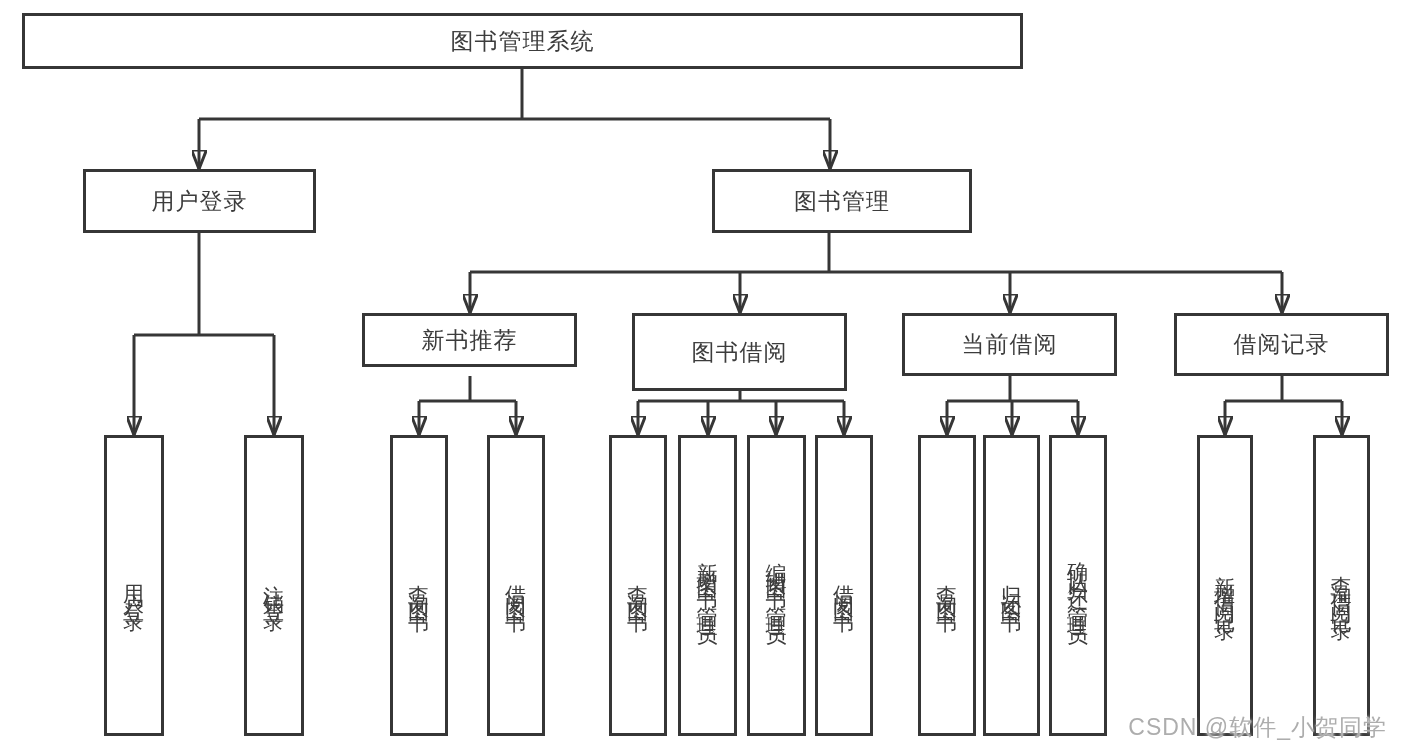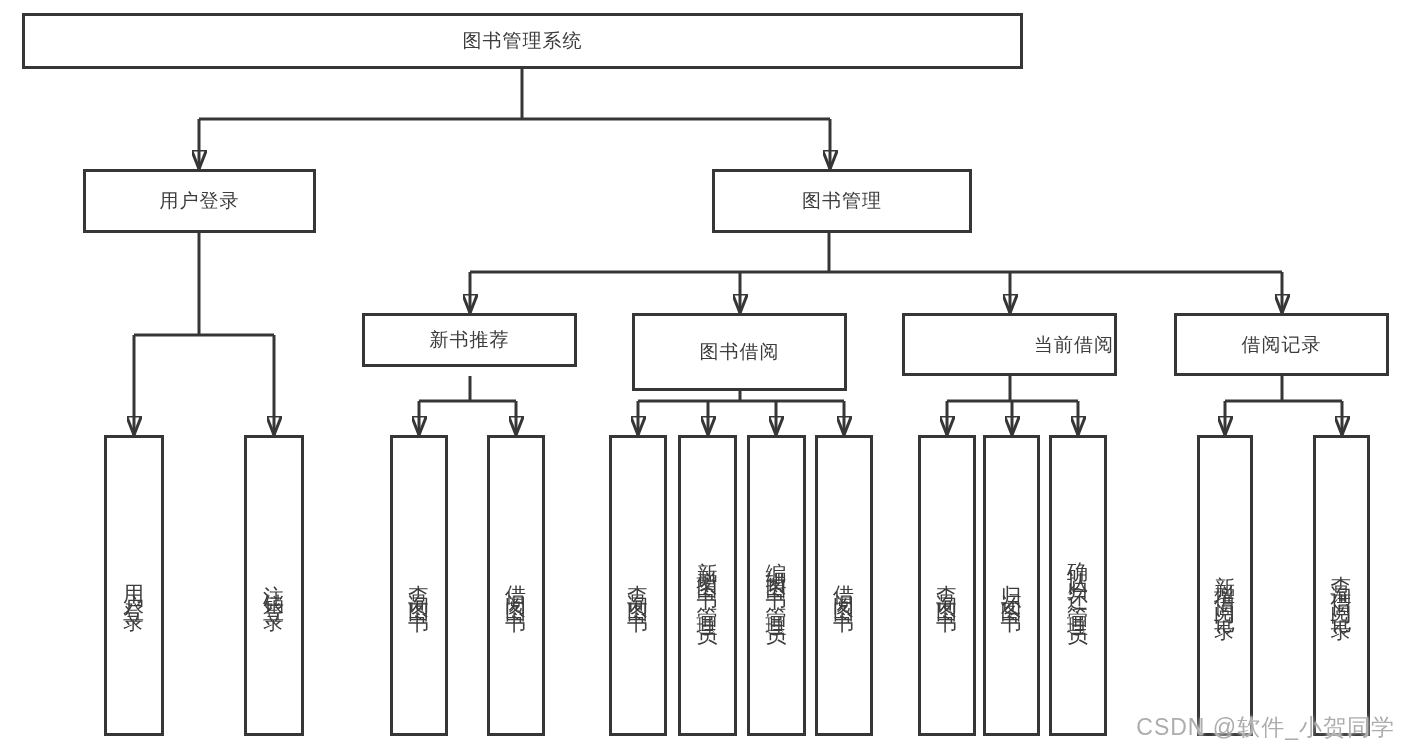--- a/index.html
+++ b/index.html
@@ -28,21 +28,21 @@
     fill: none;
   }
   .hbox {
     position: absolute;
     box-sizing: border-box;
     border: 3px solid #363636;
     background: #ffffff;
     display: flex;
     align-items: center;
     justify-content: center;
-    font-size: 19px;
+    font-size: 23px;
     letter-spacing: 1px;
     z-index: 1;
   }
   .vbox {
     position: absolute;
     box-sizing: border-box;
     border: 3px solid #363636;
     background: #ffffff;
     display: flex;
     align-items: center;
@@ -53,21 +53,21 @@
     writing-mode: vertical-rl;
     text-orientation: mixed;
     font-size: 21px;
     letter-spacing: 9px;
     line-height: 1;
     white-space: nowrap;
   }
   .watermark {
     position: absolute;
     top: 712px;
-    right: 10px;
+    right: 18px;
     font-size: 23px;
     letter-spacing: 1px;
     color: #adadad;
     text-shadow: 0 0 2px #ffffff, 0 0 4px #ffffff;
     z-index: 5;
   }
 </style>
 </head>
 <body>
 
@@ -142,21 +142,21 @@
   <div class="hbox" style="left:712px; top:169px; width:260px; height:64px;">
     <span>图书管理</span>
   </div>
 
   <div class="hbox" style="left:362px; top:313px; width:215px; height:54px;">
     <span>新书推荐</span>
   </div>
   <div class="hbox" style="left:632px; top:313px; width:215px; height:78px;">
     <span>图书借阅</span>
   </div>
-  <div class="hbox" style="left:902px; top:313px; width:215px; height:63px;justify-content:flex-end;">
+  <div class="hbox" style="left:902px; top:313px; width:215px; height:63px;">
     <span>当前借阅</span>
   </div>
   <div class="hbox" style="left:1174px; top:313px; width:215px; height:63px;">
     <span>借阅记录</span>
   </div>
 
   <div class="vbox" style="left:104px; top:435px; width:60px; height:301px;">
     <span class="vtext">用户登录</span>
   </div>
   <div class="vbox" style="left:244px; top:435px; width:60px; height:301px;">

